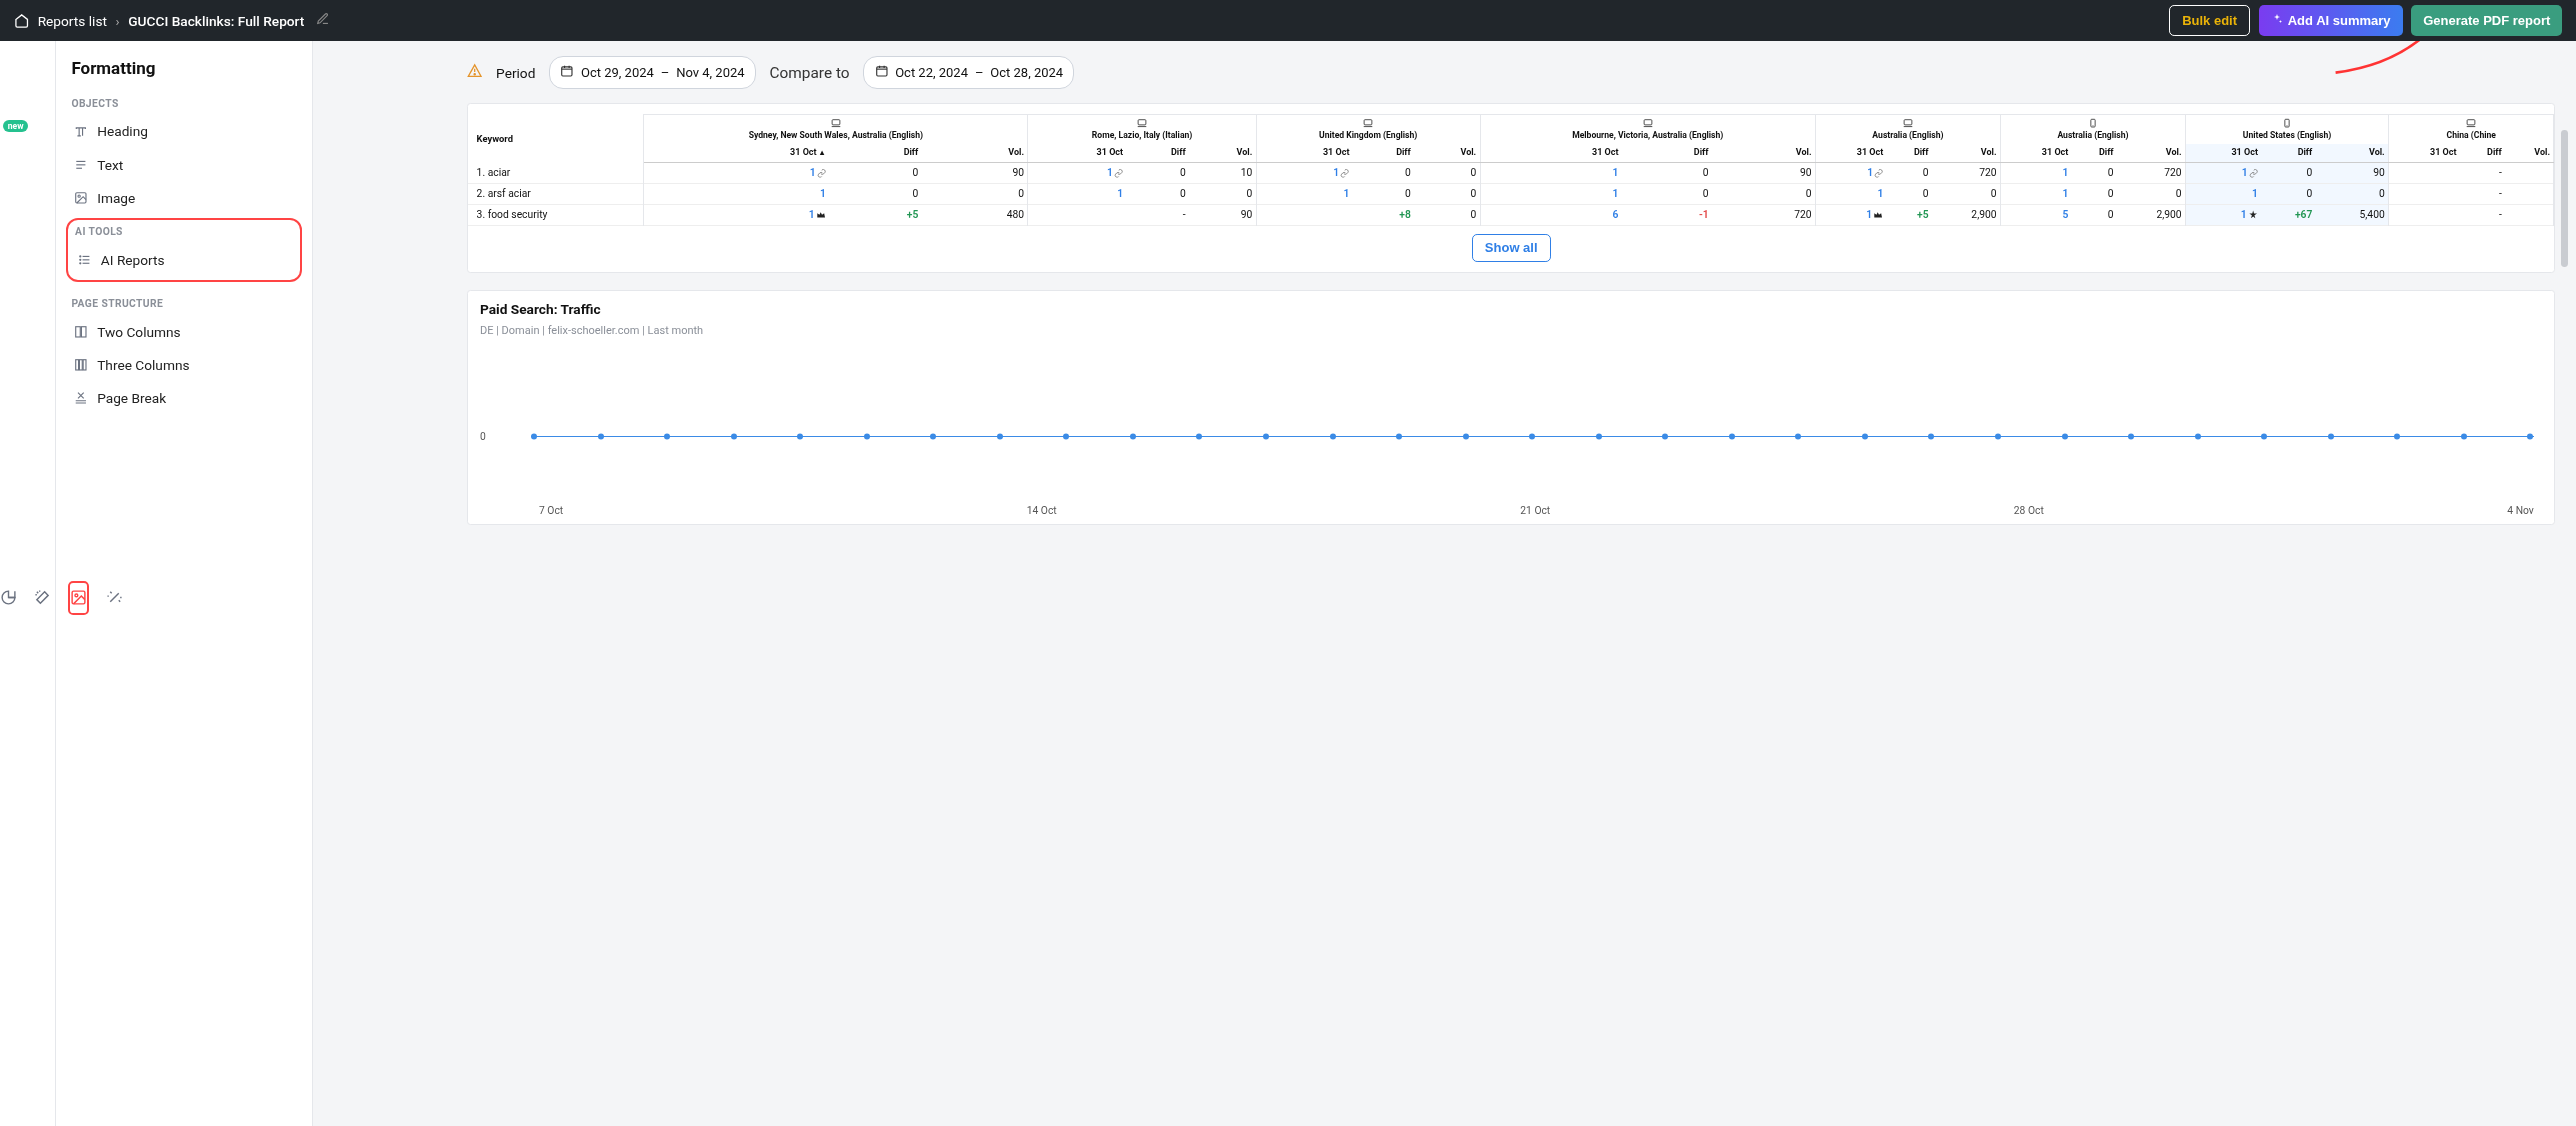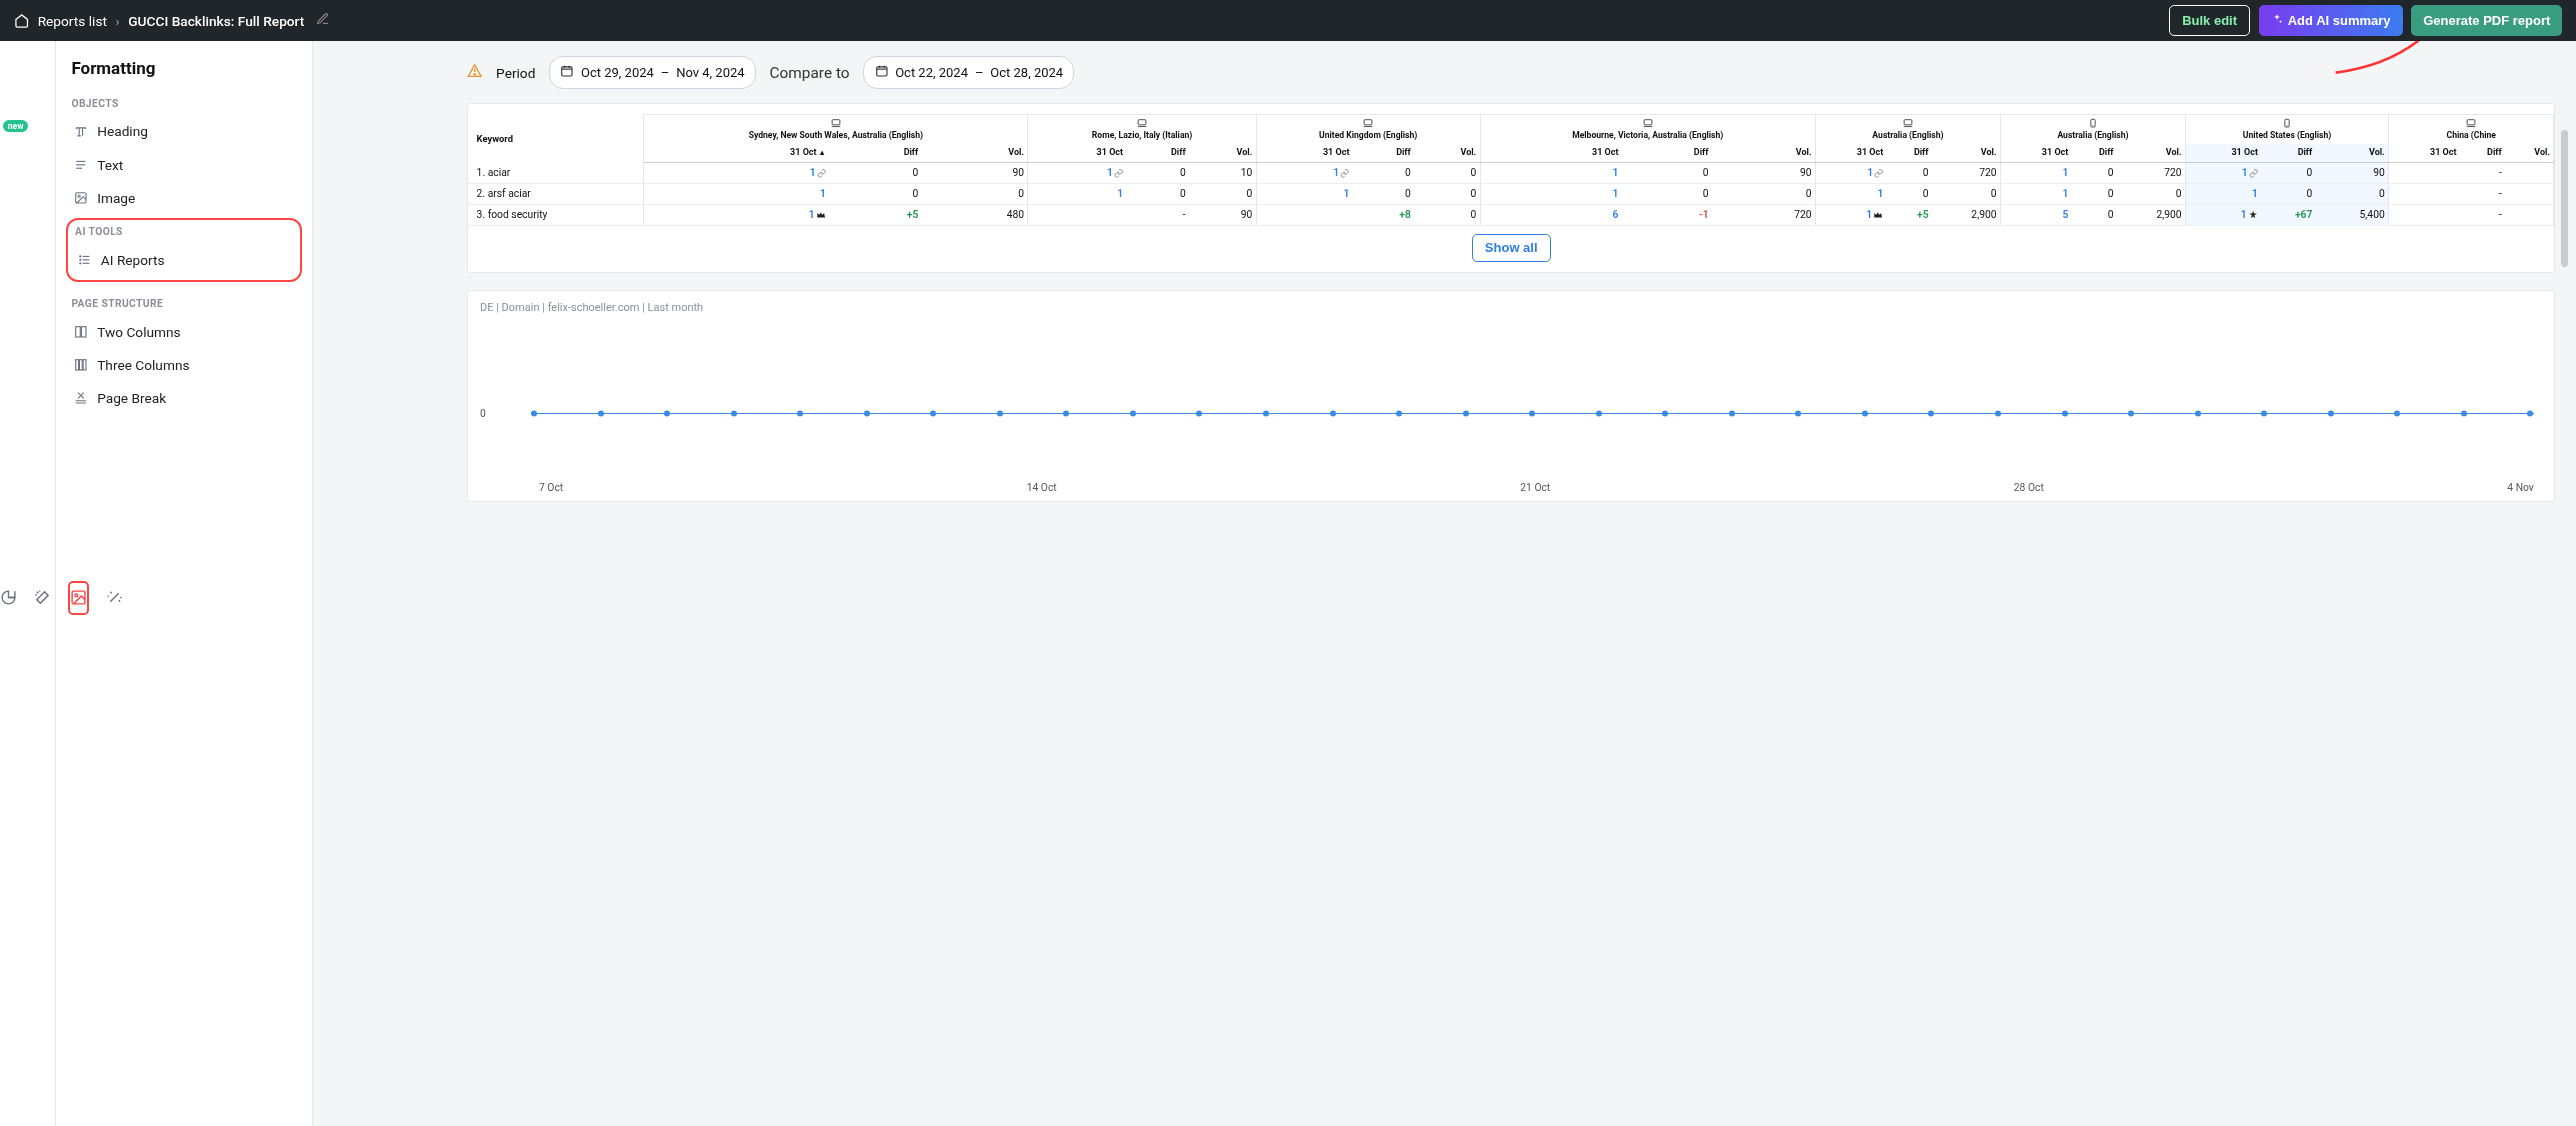--- a/index.html
+++ b/index.html
@@ -4,21 +4,21 @@
 <style>
 * { box-sizing: border-box; margin: 0; padding: 0; }
 body { font-family: -apple-system, BlinkMacSystemFont, "Segoe UI", Roboto, sans-serif; background: #f4f5f7; color: #111; font-size: 12px; overflow: hidden;}
 .topbar { background: #21262b; color: #fff; height: 41px; display: flex; align-items: center; padding: 0 13.7px; justify-content: space-between; }
 .breadcrumb { display: flex; align-items: center; gap: 8.6px; font-size: 13.7px; }
 .breadcrumb .home { display:inline-flex; }
 .breadcrumb .chev { color: #aaa; }
 .breadcrumb .edit { color: #888; margin-left: 3.4px; }
 .top-actions { display: flex; gap: 8.6px; }
 .btn { border-radius: 5.1px; padding: 6.9px 12px; font-size: 13px; font-weight: 600; border: none; cursor: pointer; display: inline-flex; align-items: center; gap:5.1px;}
-.btn-outline { background: transparent; border: 1.3px solid #fff; color: #86efac; }
+.btn-outline { background: transparent; border: 1.3px solid #fff; color: #eab308; }
 .btn-ai { background: linear-gradient(90deg, #7a3cf0, #3b7cf0); color: #fff; }
 .btn-green { background: #3a9d7f; color: #fff; }
 .layout { display: flex; height: calc(100vh - 41px); }
 .rail { width: 56px; background: #fff; border-right: 0.9px solid #e5e7eb; display: flex; flex-direction: row; align-items: center; padding-top: 28px; gap: 17px; position:relative;}
 .rail-icon { width: 24px; height: 24px; display:flex; align-items:center; justify-content:center; color:#6b7280;}
 .rail-icon.highlighted { border: 2.1px solid #f44; border-radius:5.1px; width:34px; height:34px; color:#f44;}
 .new-badge { background:#25c18f; color:#fff; font-size:8.6px; font-weight:700; padding:0.9px 4.3px; border-radius:6.9px; position:absolute; top:79px; left:3.4px;}
 .sidebar { width: 257px; background:#fff; border-right:0.9px solid #e5e7eb; padding: 17px 10.3px; }
 .sidebar h2 { font-size: 17px; font-weight:700; margin-bottom: 13.7px; padding-left:5.1px;}
 .section-label { font-size:10.3px; font-weight:700; color:#8a8f98; letter-spacing:0.4px; padding:5.1px 5.1px; }
@@ -401,20 +401,21 @@
               <td class=""></td>
               <td class="">-</td>
               <td class="divider-r"></td>
             </tr>
           </tbody>
       </table>
       <button class="showall">Show all</button>
     </div>
 
     <div class="card">
+      <div class="card-title">Paid Search: Traffic</div>
       <div class="card-sub">DE | Domain | felix-schoeller.com | Last month</div>
       <div class="chart">
         <div class="yaxis">0</div>
         <div class="plotline"></div>
         <div class="dots" id="chart-dots">
             <div class="dot"></div>
             <div class="dot"></div>
             <div class="dot"></div>
             <div class="dot"></div>
             <div class="dot"></div>

